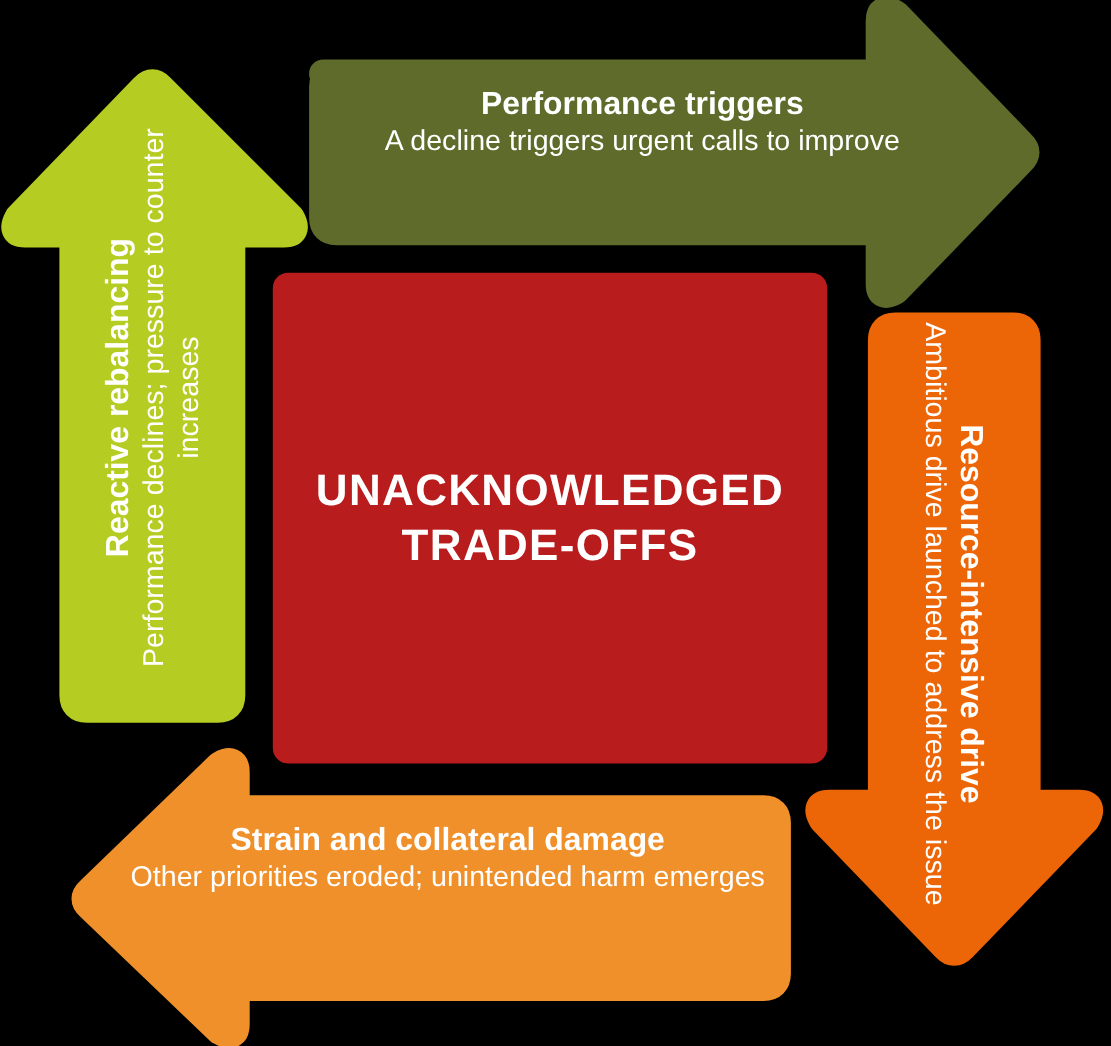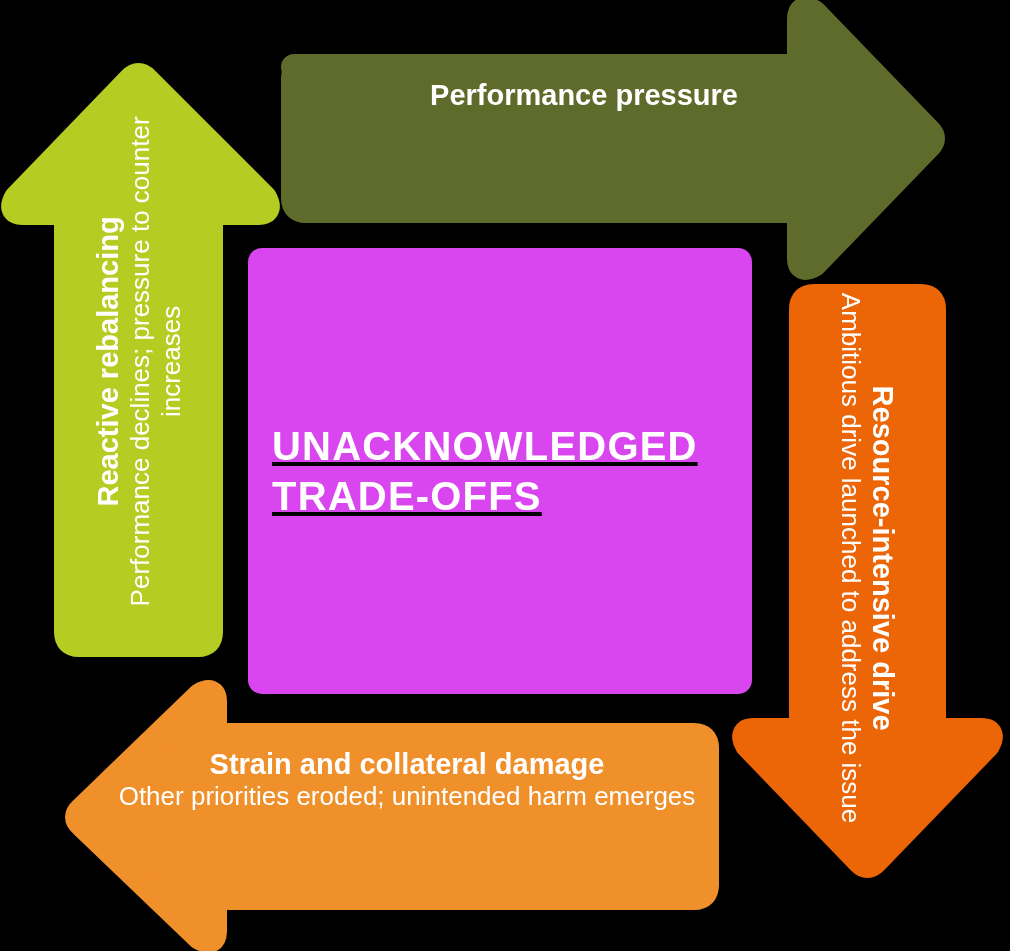--- a/index.html
+++ b/index.html
@@ -16,26 +16,26 @@
     font-family: "Liberation Sans", sans-serif;
   }
 
   
   #center-box {
     position: absolute;
     left: 248px;
     top: 248px;
     width: 504px;
     height: 446px;
-    background: #d946ef;
+    background: #b91c1c;
     border-radius: 14px;
     display: flex;
     align-items: center;
     justify-content: center;
-    text-decoration: underline;
+    text-align: center;
   }
   #center-box .center-label {
     color: #FFFFFF;
     font-weight: bold;
     font-size: 40px;
     letter-spacing: 1.2px;
     line-height: 1.25;
     text-transform: uppercase;
     padding: 0 24px;
   }
@@ -126,21 +126,22 @@
 </head>
 <body>
 
 <div id="stage">
 
   <div class="arrow" id="arrow-top">
     <svg width="652" height="267" viewBox="0 0 652 267">
       <path d="M 14 62 Q 14 62 26 62 L 520 62 L 520 14 Q 520 0 534 8 L 648 126 Q 656 133.5 648 141 L 534 259 Q 520 267 520 253 L 520 205 L 26 205 Q 14 205 14 193 L 14 74 Q 14 62 26 62 Z" fill="#5F6B2B" stroke="#5F6B2B" stroke-width="26" stroke-linejoin="round"></path>
     </svg>
     <div class="arrow-text">
-      <div class="arrow-title">Performance pressure</div>
+      <div class="arrow-title">Performance triggers</div>
+      <div class="arrow-sub">A decline triggers urgent calls to improve</div>
     </div>
   </div>
 
   <div class="arrow" id="arrow-right">
     <svg width="271" height="592" viewBox="0 0 271 592">
       <path d="M 82 14 L 189 14 Q 201 14 201 26 L 201 448 L 249 448 Q 263 448 255 462 L 143 578 Q 135.5 586 128 578 L 16 462 Q 8 448 22 448 L 70 448 L 70 26 Q 70 14 82 14 Z" fill="#EC6608" stroke="#EC6608" stroke-width="26" stroke-linejoin="round"></path>
     </svg>
     <div class="arrow-text">
       <div class="arrow-title">Resource-intensive drive</div>
       <div class="arrow-sub">Ambitious drive launched to address the issue</div>

